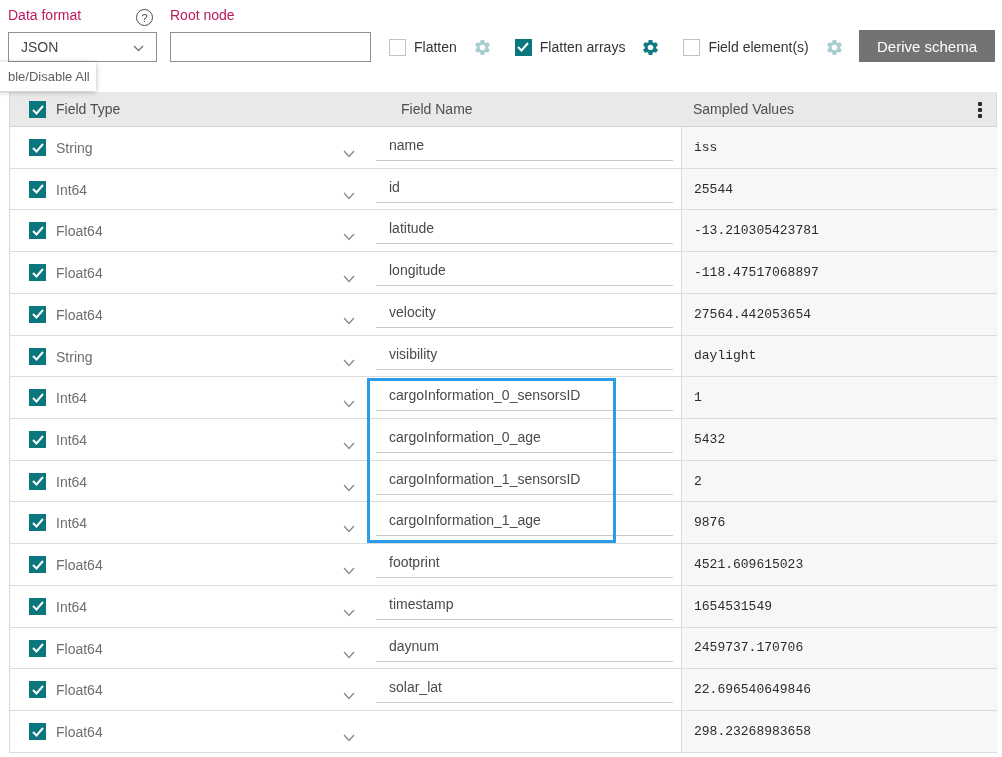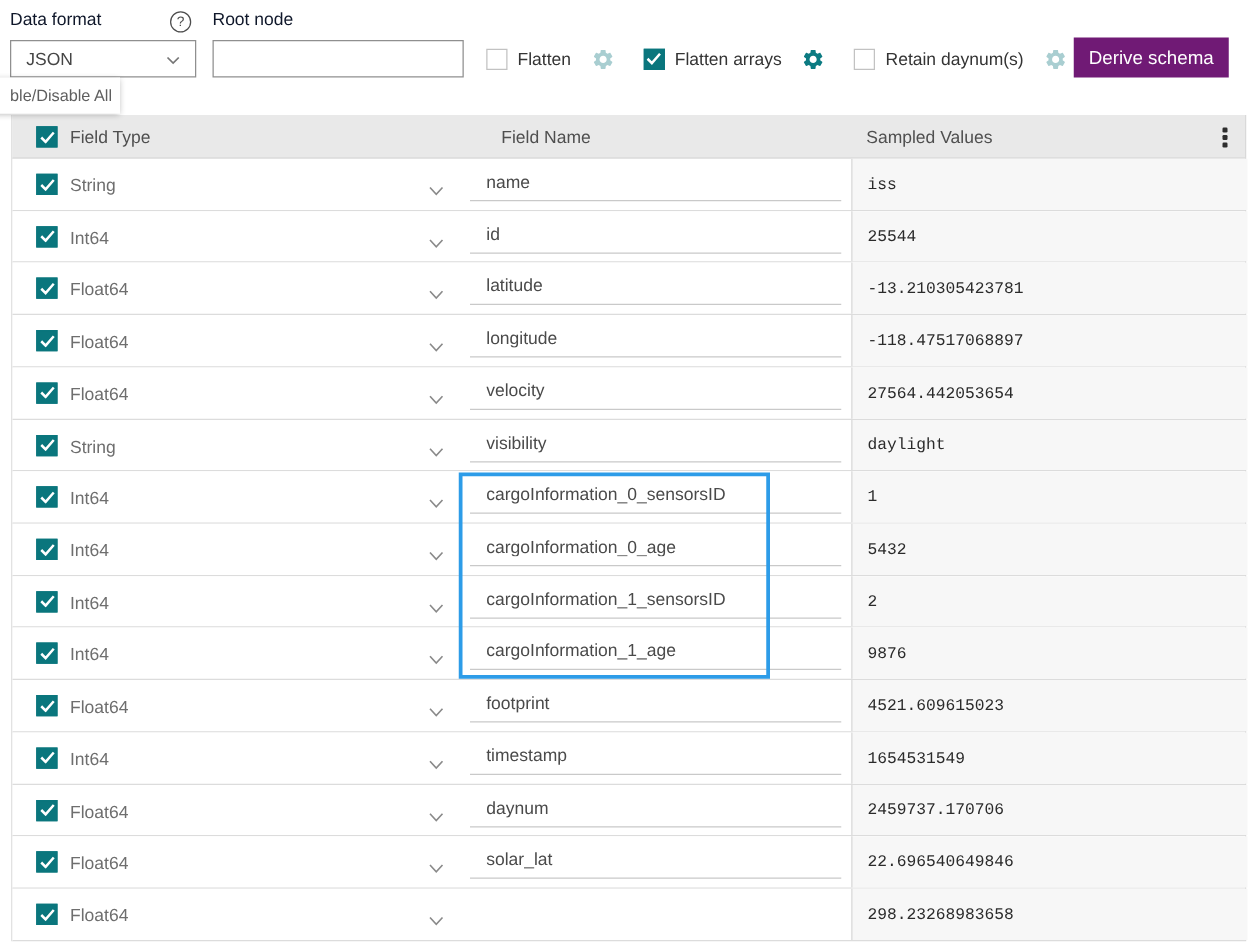--- a/index.html
+++ b/index.html
@@ -7,21 +7,21 @@
   body {
     position: relative;
     background: #ffffff;
     font-family: "Liberation Sans", sans-serif;
     color: #333;
     overflow: hidden;
   }
   .abs { position: absolute; }
 
   
-  .field-label { font-size: 14px; color: #0f172a; }
+  .field-label { font-size: 14px; color: #be185d; }
   #data-format-label { left: 8px; top: 7px; }
   #root-node-label  { left: 170px; top: 7px; }
 
   .help-icon {
     left: 136px; top: 9px;
     width: 17px; height: 17px;
     border: 1.4px solid #4d4d4d; border-radius: 50%;
     display: flex; align-items: center; justify-content: center;
     font-size: 11px; color: #4d4d4d;
   }
@@ -53,22 +53,22 @@
   .cb.unchecked { background: #fff; border: 1px solid #c2c2c2; }
   .cb.checked   { background: #0a767d; border: 1px solid #0a767d; }
   .cb svg { display: none; }
   .cb.checked svg { display: block; }
   .opt-label { font-size: 14px; color: #343434; margin-left: 8px; white-space: nowrap; }
   .gear { margin-left: 16px; margin-right: 23px; cursor: pointer; display: flex; }
   .gear svg { fill: #a9ced1; }
   .gear.active svg { fill: #0c7b82; }
 
   .derive-btn {
-    left: 859px; top: 30px; width: 124px; height: 32px;
-    background: #701a75; color: #ffffff;
+    left: 859px; top: 30px; width: 136px; height: 32px;
+    background: #737373; color: #ffffff;
     border: none; font-size: 15px;
     font-family: "Liberation Sans", sans-serif;
     display: flex; align-items: center; justify-content: center;
     cursor: pointer;
   }
 
   
   .tooltip {
     left: -62px; top: 62px; width: 158px; height: 29px;
     background: #fff;
@@ -177,21 +177,21 @@
     <span class="gear active">
       <svg width="19" height="19" viewBox="0 0 24 24">
           <path d="M19.14,12.94c0.04-0.3,0.06-0.61,0.06-0.94c0-0.32-0.02-0.64-0.07-0.94l2.03-1.58c0.18-0.14,0.23-0.41,0.12-0.61 l-1.92-3.32c-0.12-0.22-0.37-0.29-0.59-0.22l-2.39,0.96c-0.5-0.38-1.03-0.7-1.62-0.94L14.4,2.81c-0.04-0.24-0.24-0.41-0.48-0.41 h-3.84c-0.24,0-0.43,0.17-0.47,0.41L9.25,5.35C8.66,5.59,8.12,5.92,7.63,6.29L5.24,5.33c-0.22-0.08-0.47,0-0.59,0.22L2.74,8.87 C2.62,9.08,2.66,9.34,2.86,9.48l2.03,1.58C4.84,11.36,4.8,11.69,4.8,12s0.02,0.64,0.07,0.94l-2.03,1.58 c-0.18,0.14-0.23,0.41-0.12,0.61l1.92,3.32c0.12,0.22,0.37,0.29,0.59,0.22l2.39-0.96c0.5,0.38,1.03,0.7,1.62,0.94l0.36,2.54 c0.05,0.24,0.24,0.41,0.48,0.41h3.84c0.24,0,0.44-0.17,0.47-0.41l0.36-2.54c0.59-0.24,1.13-0.56,1.62-0.94l2.39,0.96 c0.22,0.08,0.47,0,0.59-0.22l1.92-3.32c0.12-0.22,0.07-0.47-0.12-0.61L19.14,12.94z M12,15.6c-1.98,0-3.6-1.62-3.6-3.6 s1.62-3.6,3.6-3.6s3.6,1.62,3.6,3.6S13.98,15.6,12,15.6z"></path>
         </svg>
     </span>
   </div>
   <div class="opt-group">
     <span class="cb unchecked">
       
     </span>
-    <span class="opt-label">Retain daynum(s)</span>
+    <span class="opt-label">Field element(s)</span>
     <span class="gear">
       <svg width="19" height="19" viewBox="0 0 24 24">
           <path d="M19.14,12.94c0.04-0.3,0.06-0.61,0.06-0.94c0-0.32-0.02-0.64-0.07-0.94l2.03-1.58c0.18-0.14,0.23-0.41,0.12-0.61 l-1.92-3.32c-0.12-0.22-0.37-0.29-0.59-0.22l-2.39,0.96c-0.5-0.38-1.03-0.7-1.62-0.94L14.4,2.81c-0.04-0.24-0.24-0.41-0.48-0.41 h-3.84c-0.24,0-0.43,0.17-0.47,0.41L9.25,5.35C8.66,5.59,8.12,5.92,7.63,6.29L5.24,5.33c-0.22-0.08-0.47,0-0.59,0.22L2.74,8.87 C2.62,9.08,2.66,9.34,2.86,9.48l2.03,1.58C4.84,11.36,4.8,11.69,4.8,12s0.02,0.64,0.07,0.94l-2.03,1.58 c-0.18,0.14-0.23,0.41-0.12,0.61l1.92,3.32c0.12,0.22,0.37,0.29,0.59,0.22l2.39-0.96c0.5,0.38,1.03,0.7,1.62,0.94l0.36,2.54 c0.05,0.24,0.24,0.41,0.48,0.41h3.84c0.24,0,0.44-0.17,0.47-0.41l0.36-2.54c0.59-0.24,1.13-0.56,1.62-0.94l2.39,0.96 c0.22,0.08,0.47,0,0.59-0.22l1.92-3.32c0.12-0.22,0.07-0.47-0.12-0.61L19.14,12.94z M12,15.6c-1.98,0-3.6-1.62-3.6-3.6 s1.62-3.6,3.6-3.6s3.6,1.62,3.6,3.6S13.98,15.6,12,15.6z"></path>
         </svg>
     </span>
   </div>
 </div>
 
 <button class="abs derive-btn">Derive schema</button>
 

